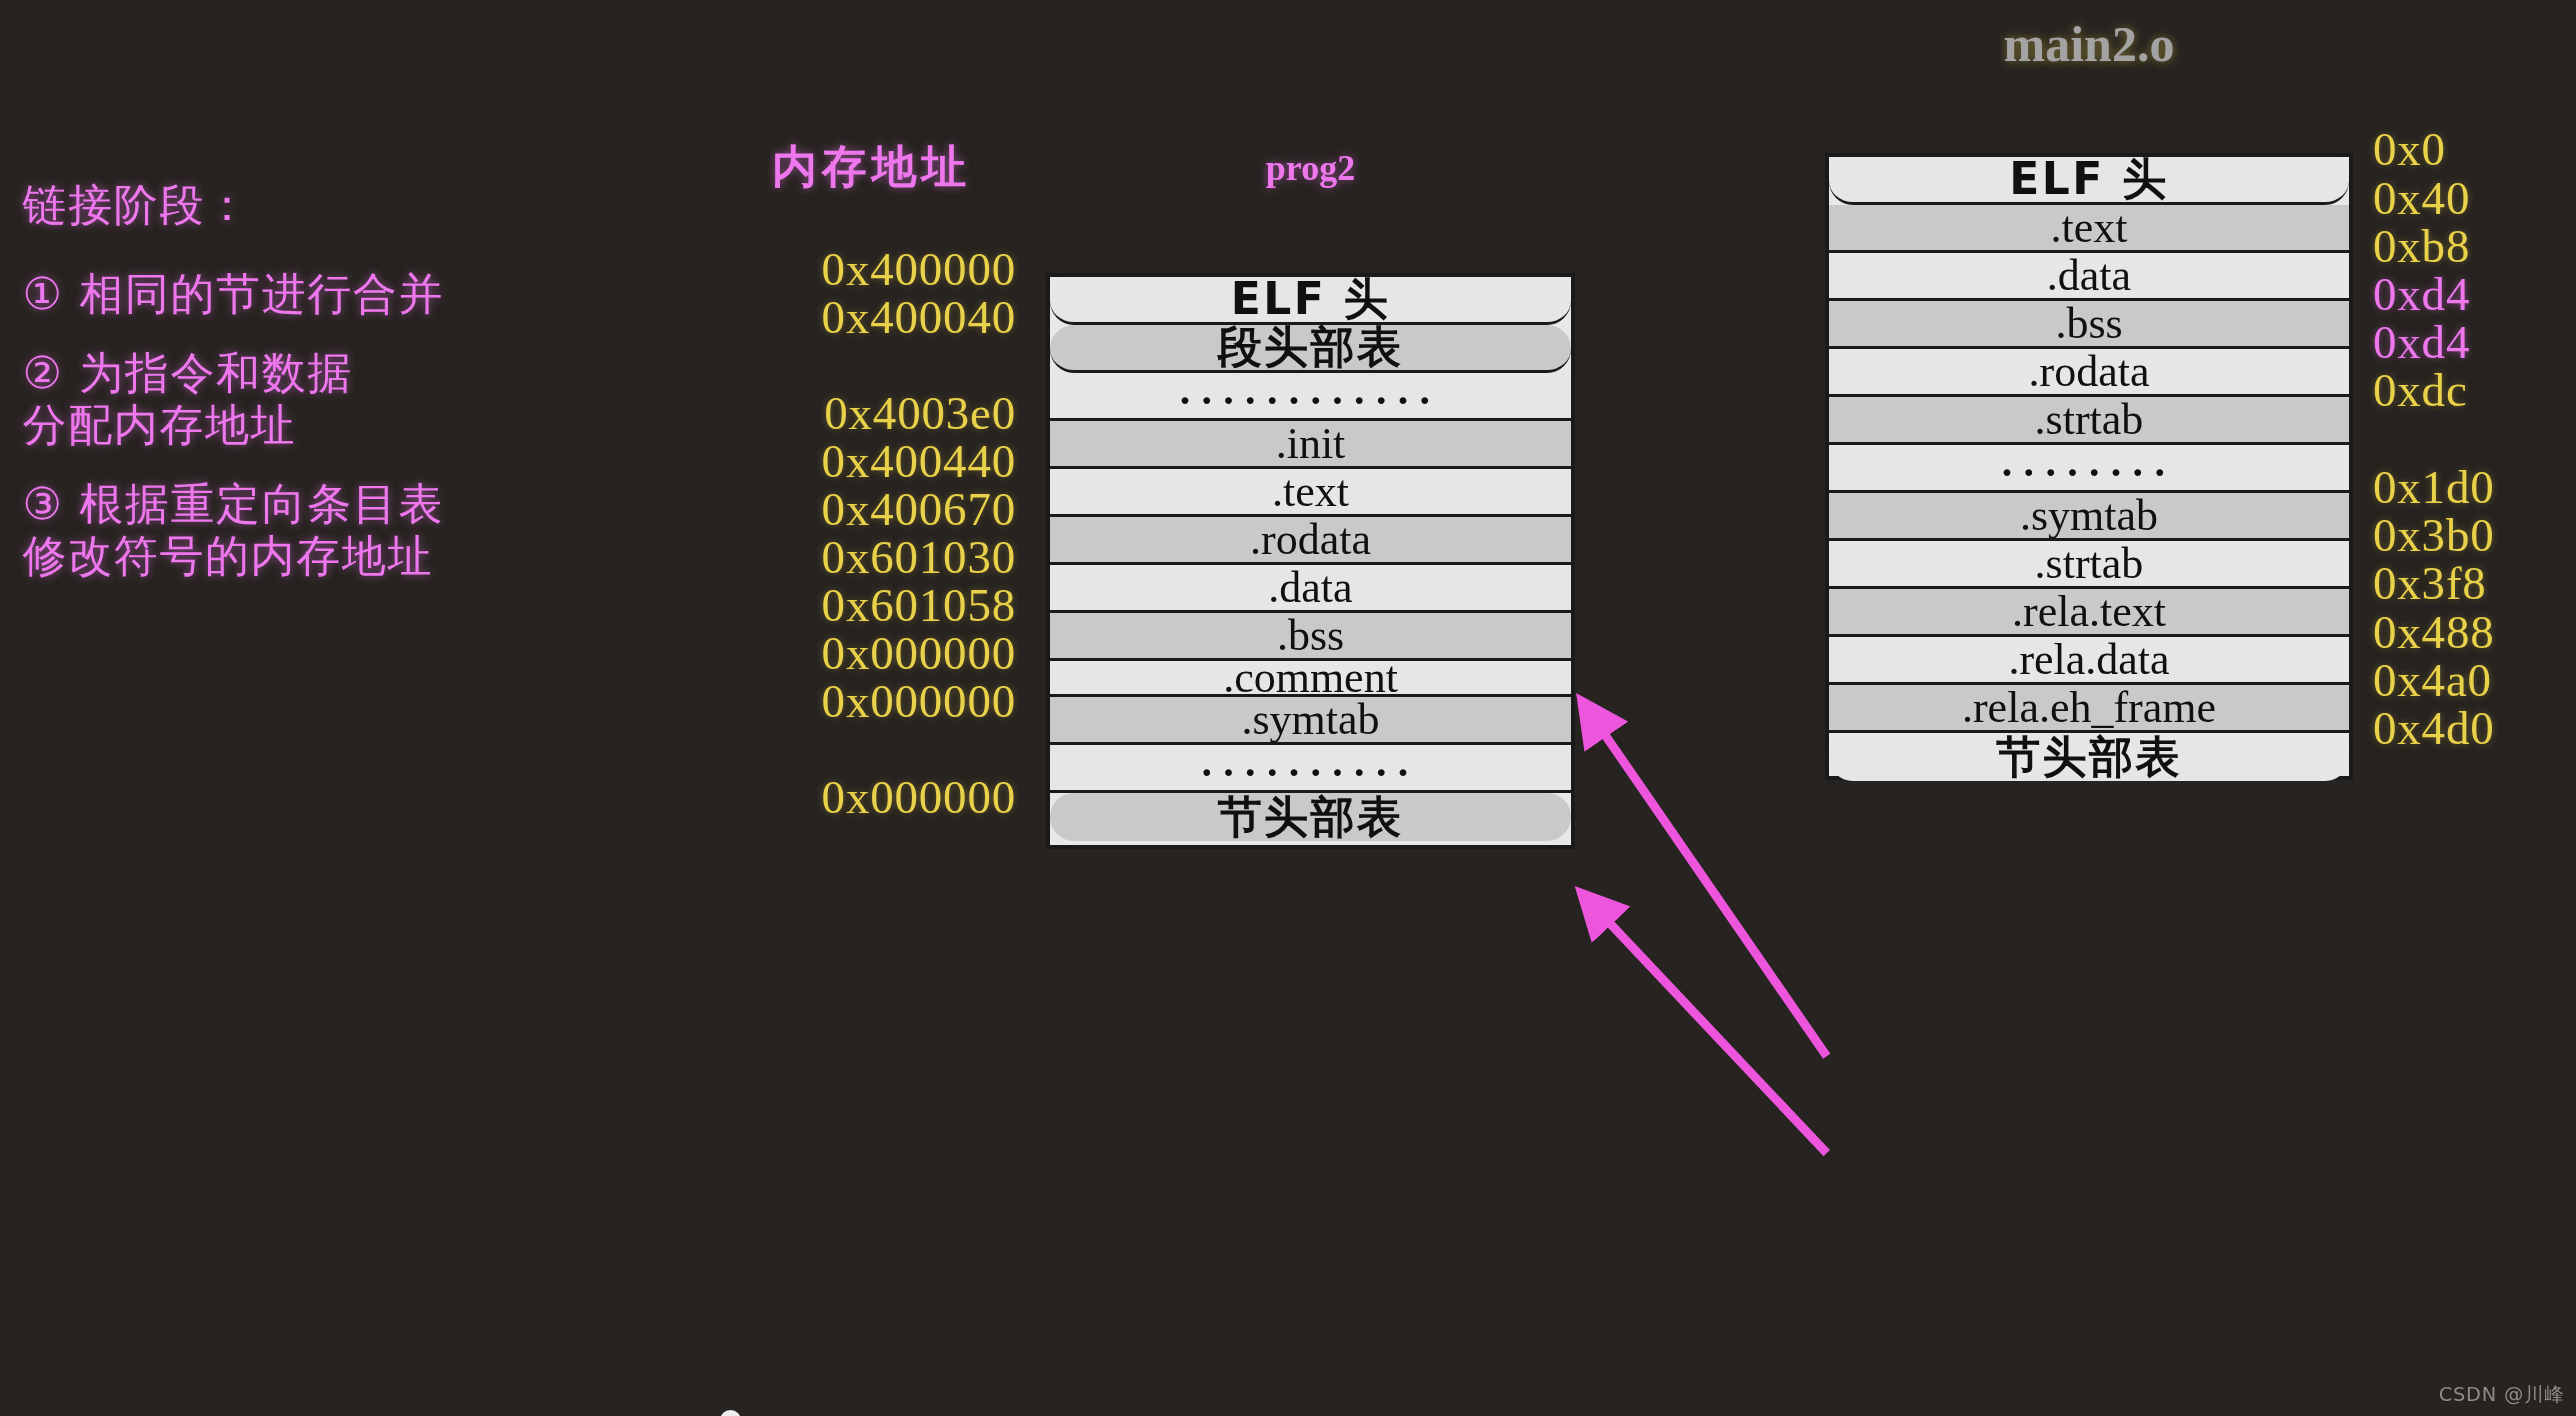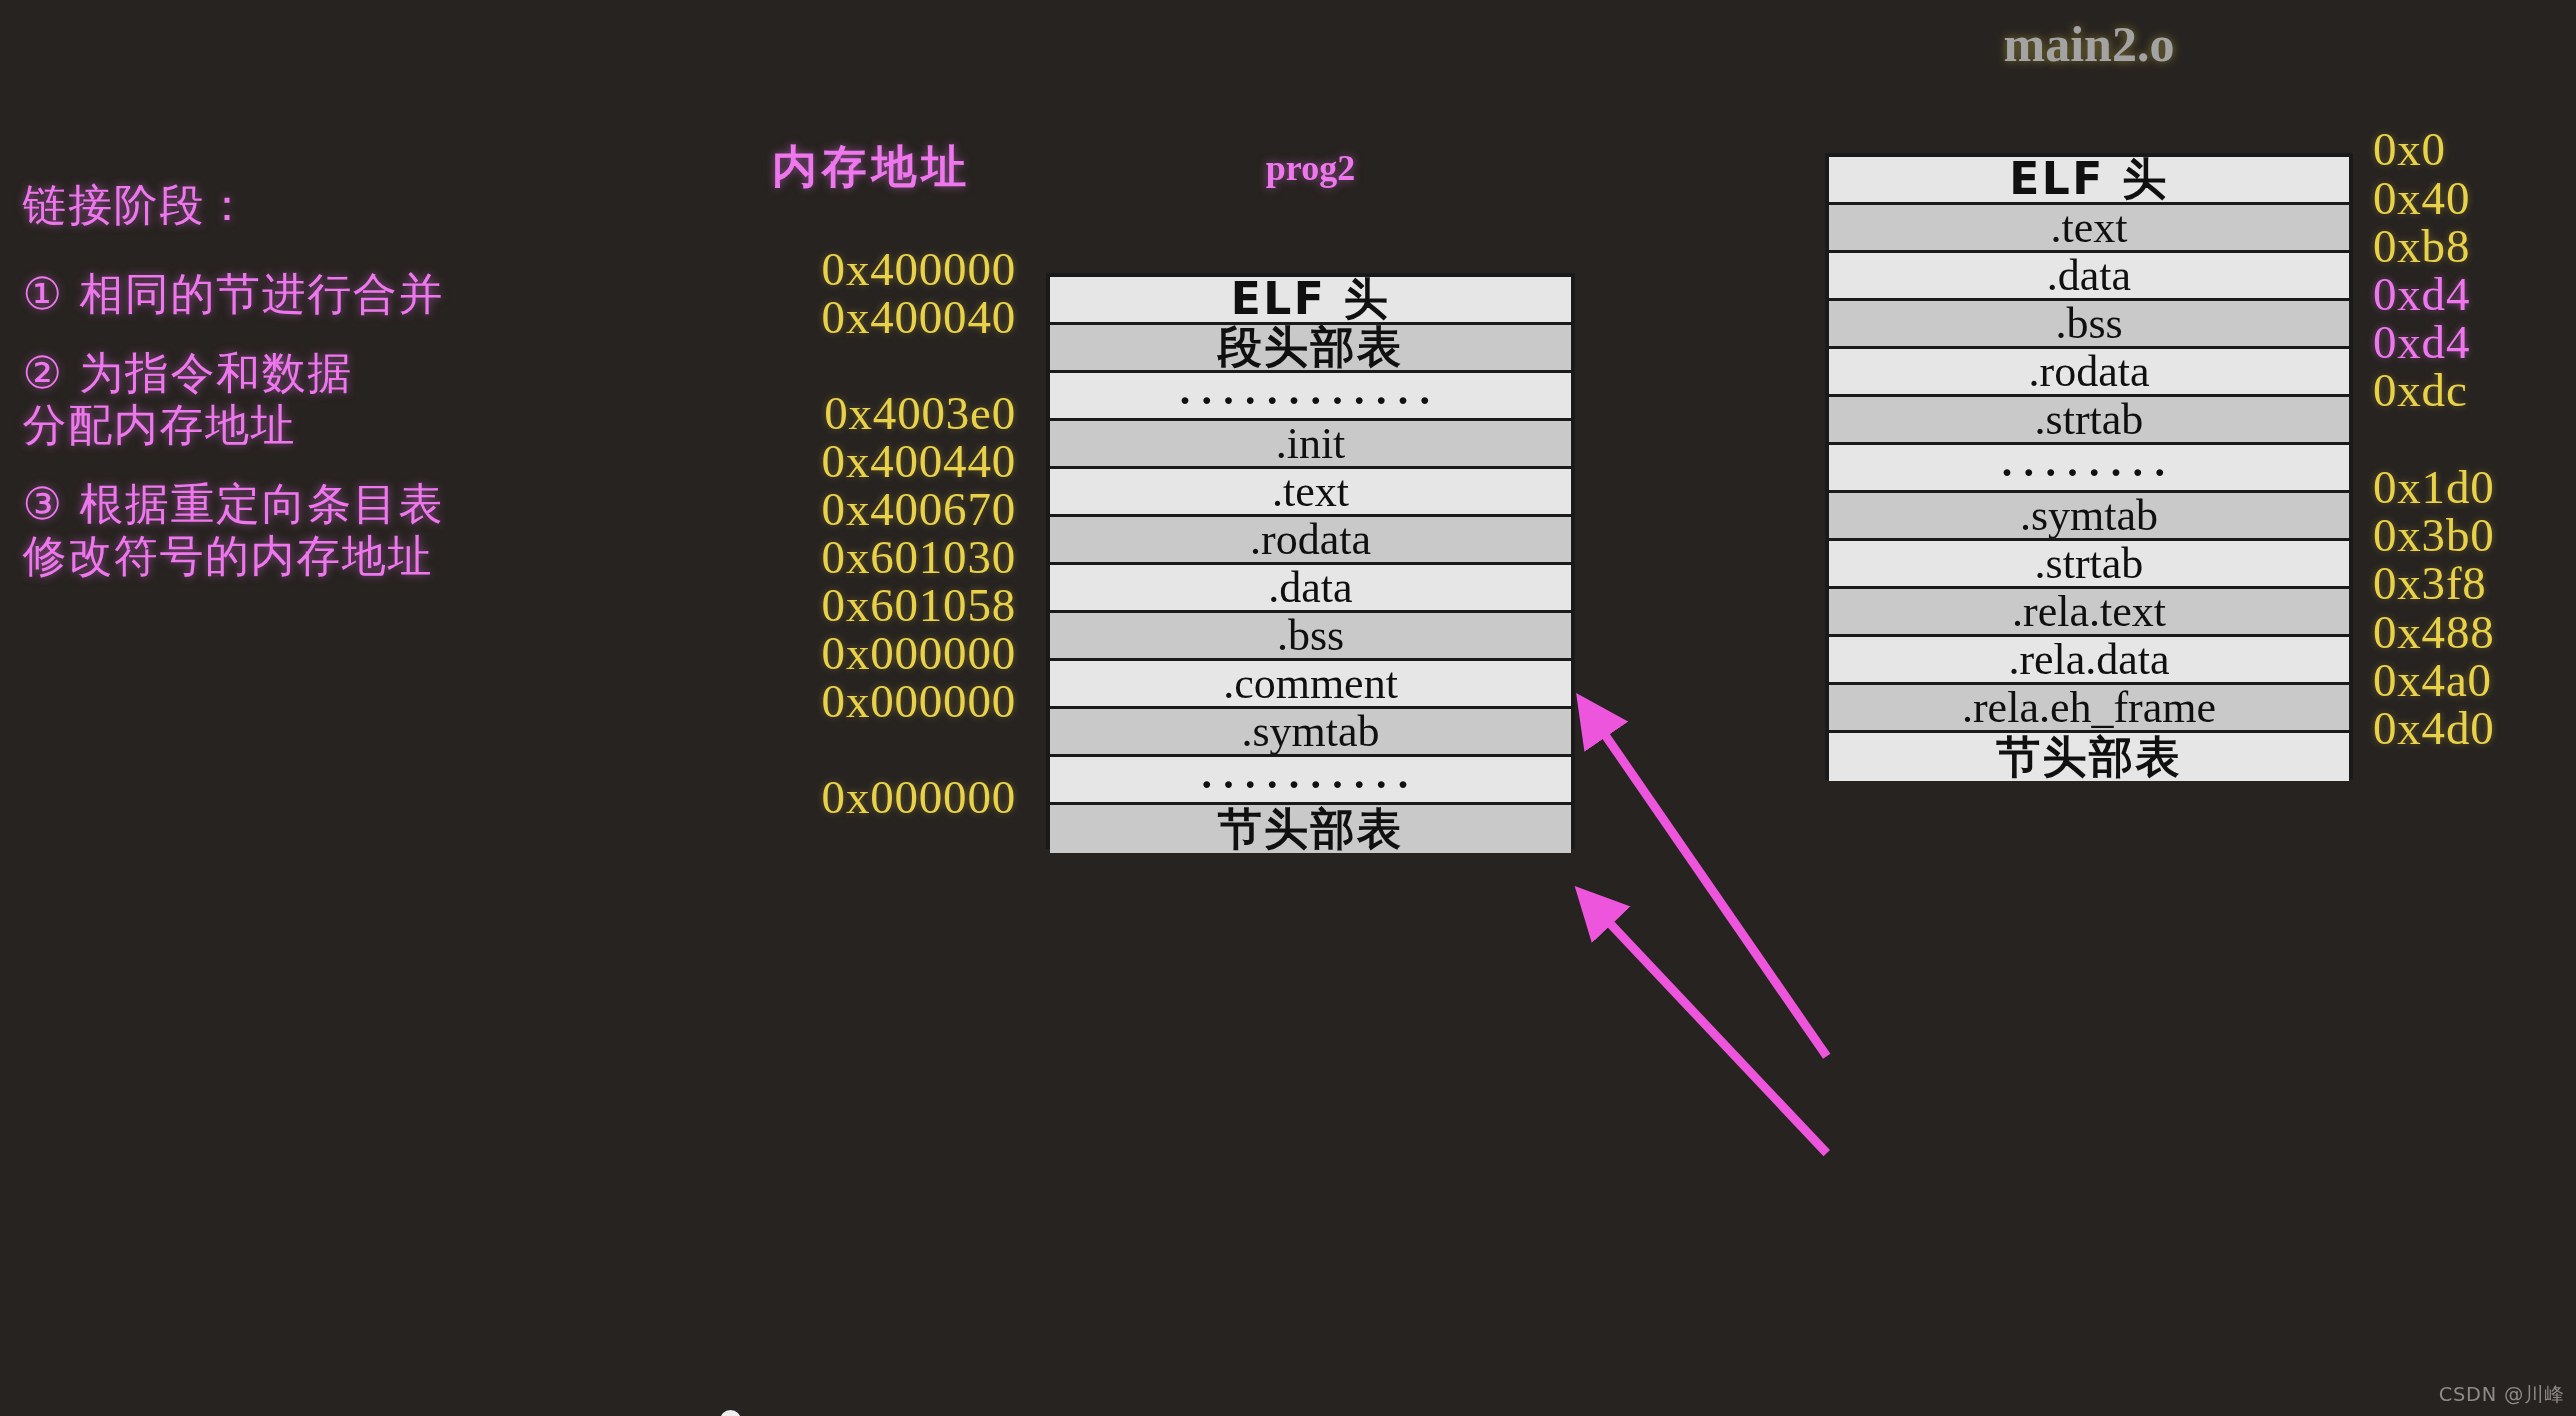--- a/index.html
+++ b/index.html
@@ -109,20 +109,21 @@
     white-space: nowrap;
     overflow: hidden;
   }
   .secrow:last-child { border-bottom: none; }
   .secrow.light { background: #e6e6e6; }
   .secrow.dark  { background: #c9c9c9; }
   .secrow.cjk {
     font-family: "DejaVu Sans", "Liberation Sans", sans-serif;
     font-weight: bold;
     letter-spacing: 2.4px;
+    border-radius: 24px;
   }
   .dots {
     letter-spacing: 11.3px;
     font-size: 42px;
     font-weight: bold;
     line-height: .4;
     transform: translateY(-4.8px);
   }
 
   
@@ -209,21 +210,21 @@
       </div>
       <div class="secrow dark" style="height: 48px;">
         <span>.rodata</span>
       </div>
       <div class="secrow light" style="height: 48px;">
         <span>.data</span>
       </div>
       <div class="secrow dark" style="height: 48px;">
         <span>.bss</span>
       </div>
-      <div class="secrow light" style="height: 48px;">
+      <div class="secrow light" style="height: 36px;">
         <span>.comment</span>
       </div>
       <div class="secrow dark" style="height: 48px;">
         <span>.symtab</span>
       </div>
       <div class="secrow light" style="height: 48px;">
         <span class="dots">..........</span>
       </div>
       <div class="secrow dark cjk" style="height: 48px;">
         <span>节头部表</span>

